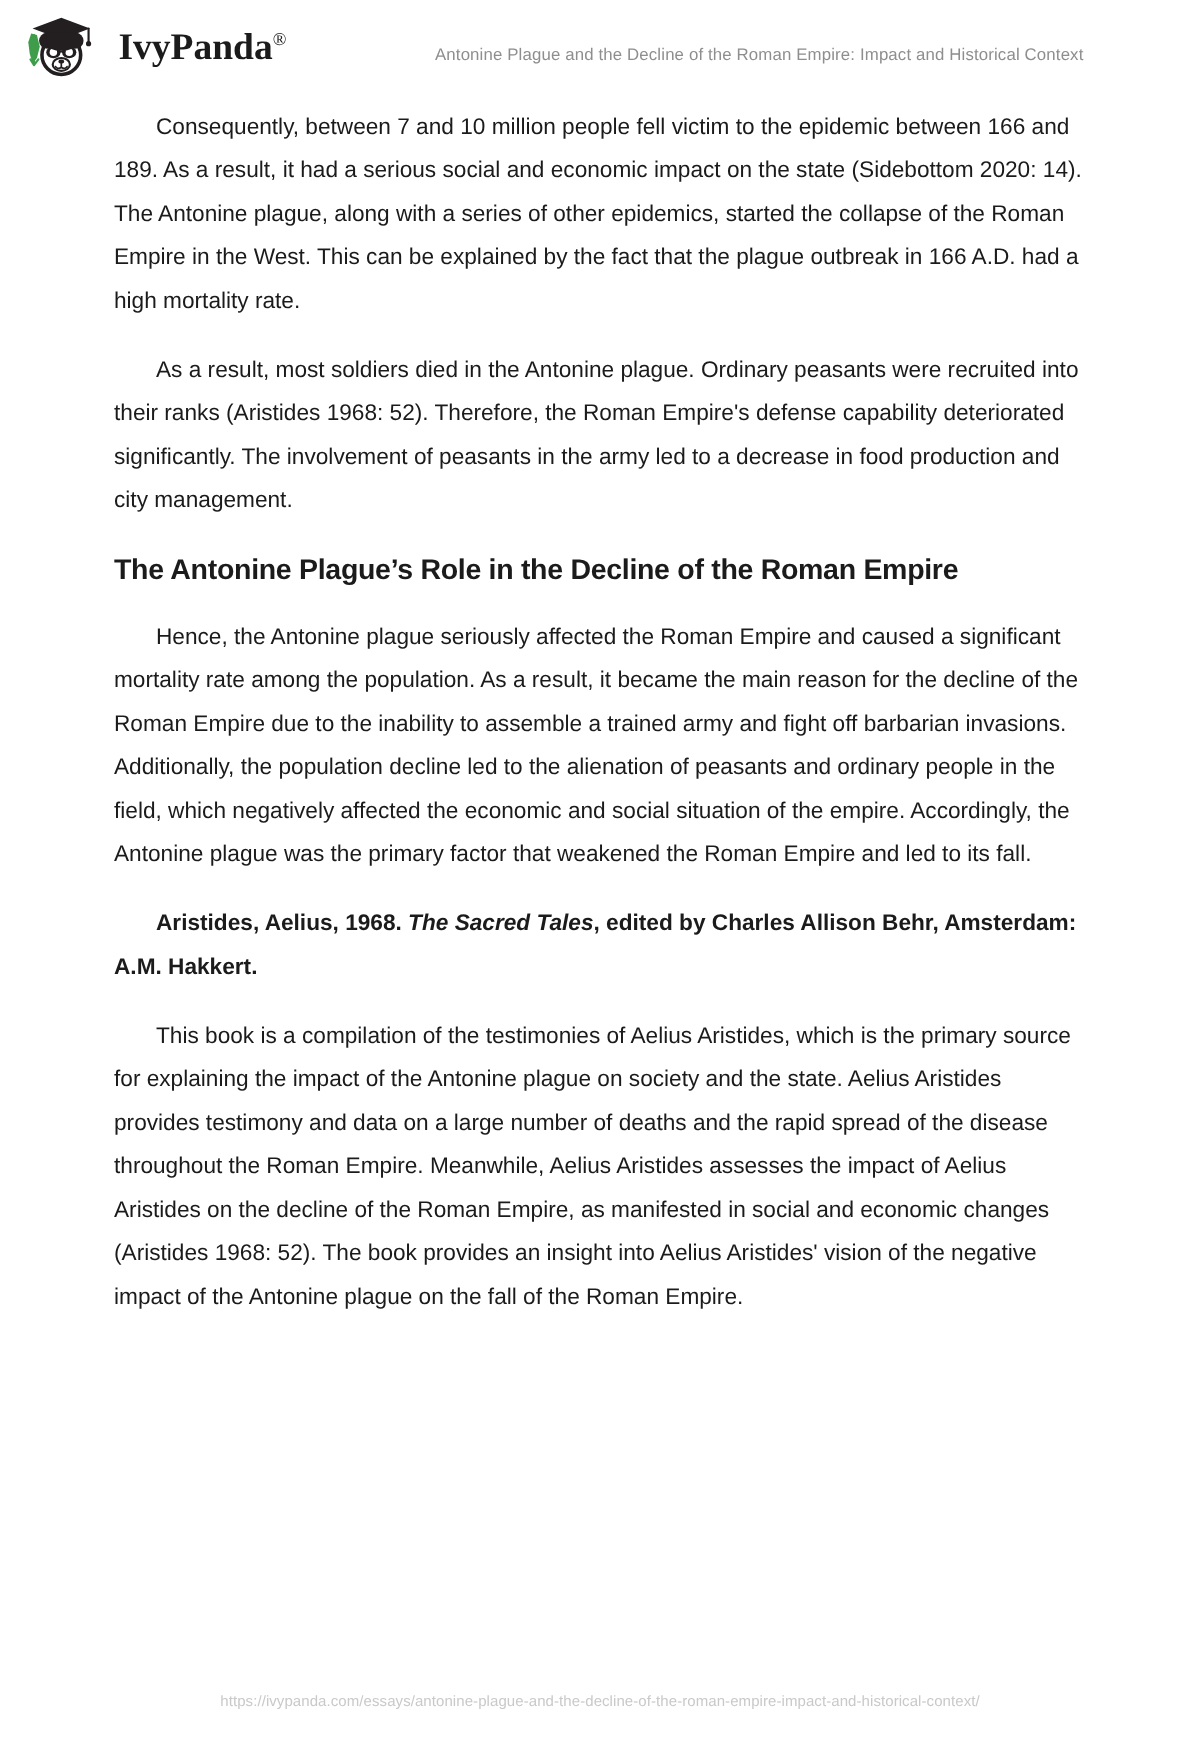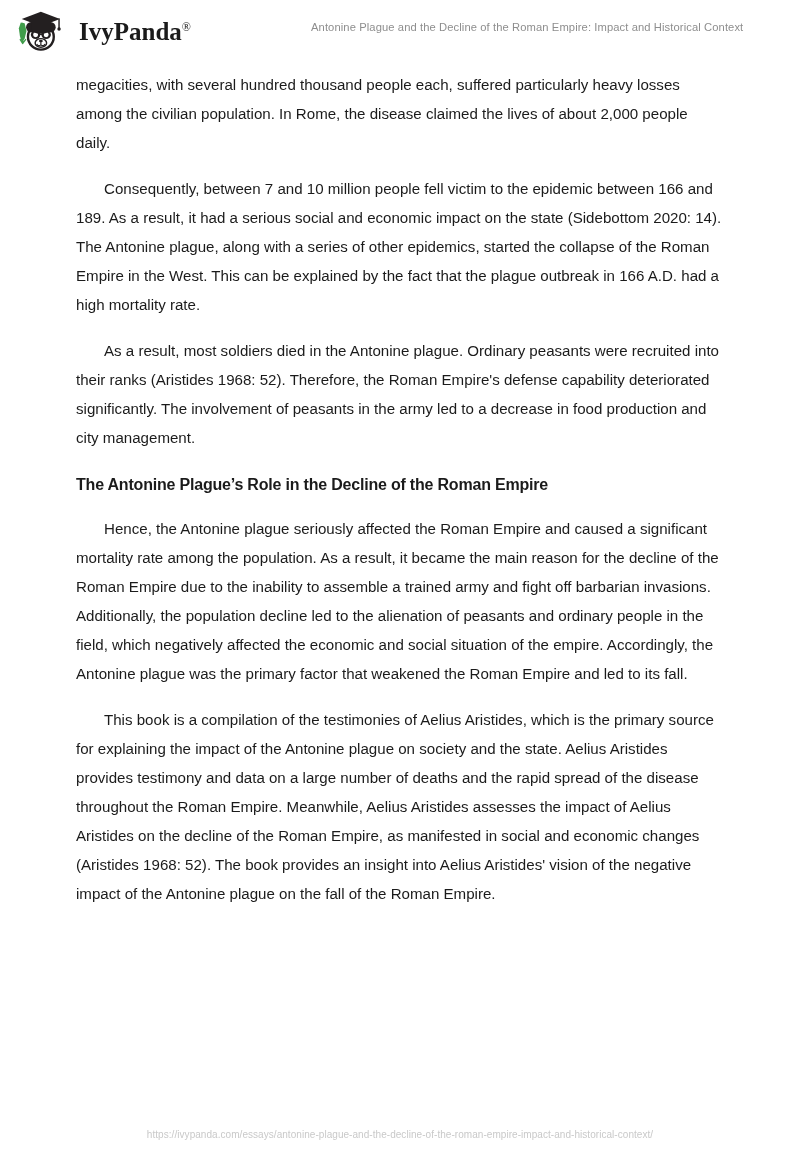--- a/index.html
+++ b/index.html
@@ -49,28 +49,27 @@
     white-space: nowrap;
   }
   .brand-text .reg {
     font-size: 12px;
     vertical-align: super;
     font-weight: normal;
   }
   .header-title {
     position: absolute;
     left: 290px;
-    top: 20px;
+    top: 30px;
     width: 490px;
     font-size: 11.2px;
     color: #8e8e8e;
     line-height: 1.35;
     letter-spacing: 0.1px;
     white-space: nowrap;
-    margin-left: 21px;
   }
 
   
   .content {
     position: absolute;
     left: 76px;
     top: 70px;
     width: 648px;
   }
   p.body-par {
@@ -79,21 +78,21 @@
     line-height: 29px;
     text-indent: 28px;
     color: #1b1b1b;
     text-align: left;
   }
   p.body-par.no-indent {
     text-indent: 0;
   }
   h2.sec-head {
     margin: 16px 0 14px 0;
-    font-size: 16px;
+    font-size: 19px;
     font-weight: bold;
     line-height: 31px;
     color: #1b1b1b;
     letter-spacing: -0.2px;
   }
   h2.sec-head.big {
     font-size: 24.5px;
     margin: 22px 0 16px 0;
   }
   p.citation {
@@ -159,30 +158,30 @@
       </svg>
     </span>
     <span class="brand-text"><span>IvyPanda</span><span class="reg">®</span></span>
   </div>
 
   <div class="header-title">Antonine Plague and the Decline of the Roman Empire: Impact and Historical Context</div>
 </div>
 
 <div class="content">
 
-  <p class="body-par no-indent">megacities, with several hundred thousand people each, suffered particularly heavy losses among the civilian population. In Rome, the disease claimed the lives of about 2,000 people daily.</p>
 
   <p class="body-par">Consequently, between 7 and 10 million people fell victim to the epidemic between 166 and 189. As a result, it had a serious social and economic impact on the state (Sidebottom 2020: 14). The Antonine plague, along with a series of other epidemics, started the collapse of the Roman Empire in the West. This can be explained by the fact that the plague outbreak in 166 A.D. had a high mortality rate.</p>
 
   <p class="body-par">As a result, most soldiers died in the Antonine plague. Ordinary peasants were recruited into their ranks (Aristides 1968: 52). Therefore, the Roman Empire's defense capability deteriorated significantly. The involvement of peasants in the army led to a decrease in food production and city management.</p>
 
   <h2 class="sec-head">The Antonine Plague’s Role in the Decline of the Roman Empire</h2>
 
   <p class="body-par">Hence, the Antonine plague seriously affected the Roman Empire and caused a significant mortality rate among the population. As a result, it became the main reason for the decline of the Roman Empire due to the inability to assemble a trained army and fight off barbarian invasions. Additionally, the population decline led to the alienation of peasants and ordinary people in the field, which negatively affected the economic and social situation of the empire. Accordingly, the Antonine plague was the primary factor that weakened the Roman Empire and led to its fall.</p>
 
 
+  <p class="citation"><span>Aristides, Aelius, 1968. </span><span class="title-it">The Sacred Tales</span><span>, edited by Charles Allison Behr, Amsterdam: A.M. Hakkert.</span></p>
 
   <p class="body-par">This book is a compilation of the testimonies of Aelius Aristides, which is the primary source for explaining the impact of the Antonine plague on society and the state. Aelius Aristides provides testimony and data on a large number of deaths and the rapid spread of the disease throughout the Roman Empire. Meanwhile, Aelius Aristides assesses the impact of Aelius Aristides on the decline of the Roman Empire, as manifested in social and economic changes (Aristides 1968: 52). The book provides an insight into Aelius Aristides' vision of the negative impact of the Antonine plague on the fall of the Roman Empire.</p>
 </div>
 
 <div class="page-footer">
   <span class="footer-url">https://ivypanda.com/essays/antonine-plague-and-the-decline-of-the-roman-empire-impact-and-historical-context/</span>
 </div>
 
 </body></html>

